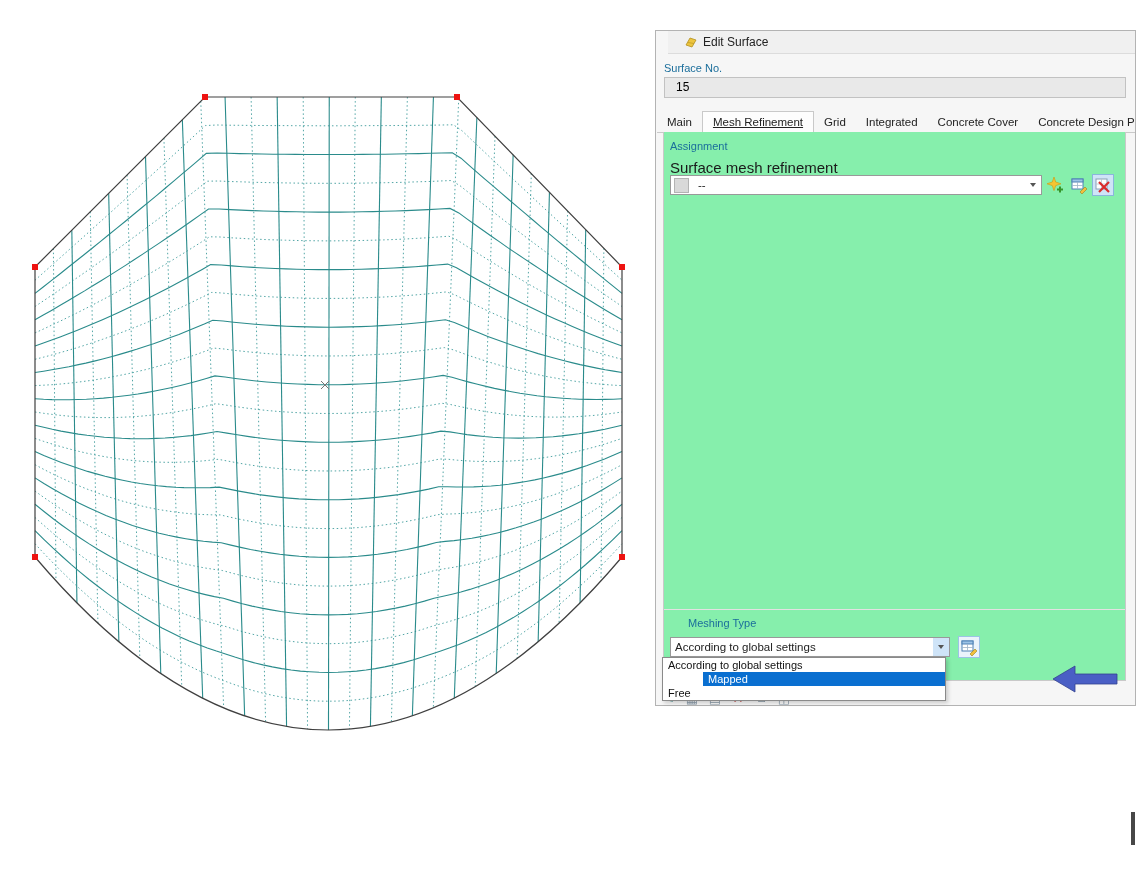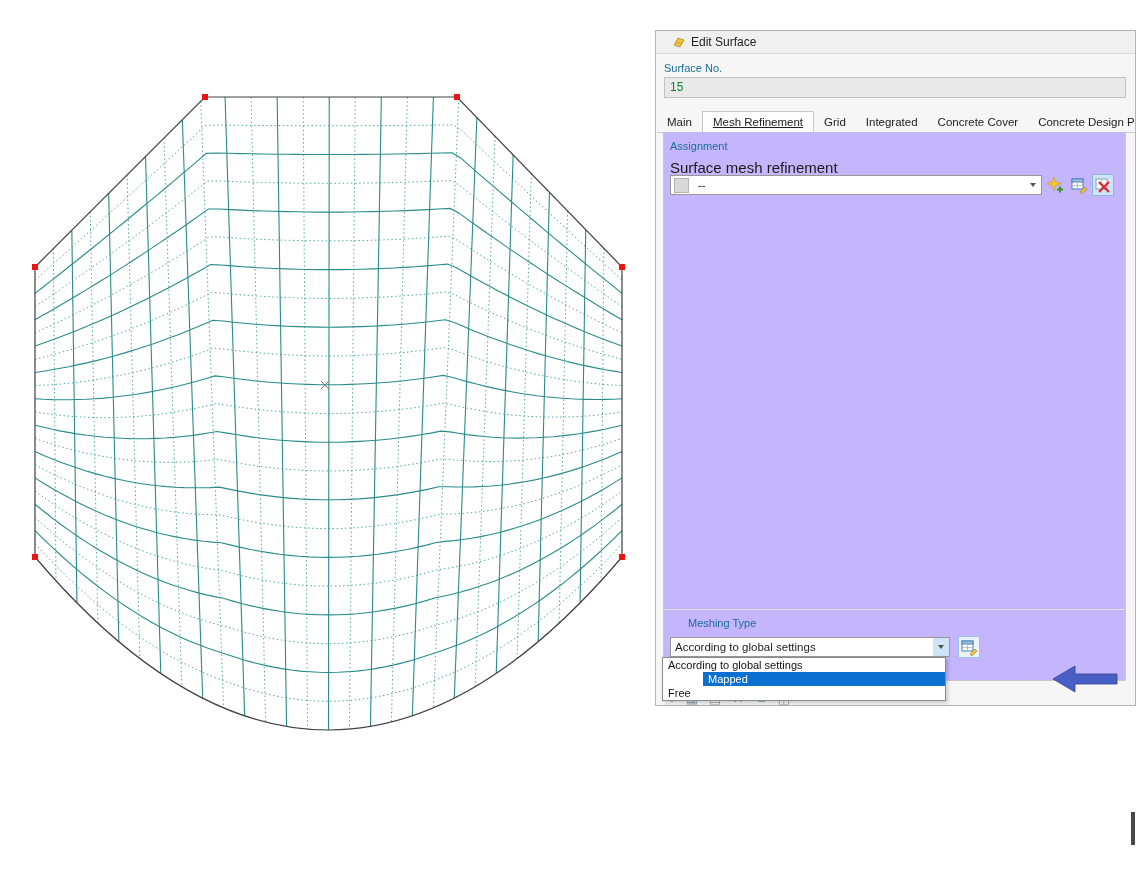--- a/index.html
+++ b/index.html
@@ -5,34 +5,34 @@
   html,body{margin:0;padding:0;background:#ffffff;}
   body{font-family:"Liberation Sans", sans-serif; color:#1a1a1a;}
   #stage{position:relative;width:1136px;height:878px;overflow:hidden;background:#ffffff;}
 
   
   #mesh-svg{position:absolute;left:0;top:0;}
 
   
   .dialog{position:absolute;left:655px;top:30px;width:481px;height:676px;
           background:#f6f6f6;border:1px solid #b3b3b3;box-sizing:border-box;}
-  .titlebar{position:absolute;left:0;top:0;right:0;height:22px;background:#f0f0f0;
+  .titlebar{position:absolute;left:12px;top:0;right:0;height:22px;background:#f0f0f0;
             border-bottom:1px solid #dcdcdc;display:flex;align-items:center;gap:5px;
             padding-left:16px;font-size:12px;color:#222;}
   .section-label{font-size:11px;font-weight:normal;color:#1b6e9b;}
   .surface-label{position:absolute;left:8px;top:31px;}
   .readonly-field{position:absolute;left:8px;right:9px;top:46px;height:19px;
                   background:#e9e9e9;border:1px solid #c2c2c2;font-size:12px;
-                  line-height:19px;padding-left:5px;color:#15803d;}
+                  line-height:19px;padding-left:11px;color:#000000;}
   .tabs{position:absolute;left:1px;right:0;top:79px;height:23px;display:flex;
         white-space:nowrap;overflow:hidden;font-size:11.5px;align-items:flex-end;}
   .tab{padding:4px 10px 4px 10px;border-bottom:1px solid #c9c9c9;color:#222;cursor:default;}
   .tab.active{background:#fdfdfd;border:1px solid #c9c9c9;border-bottom:1px solid #fdfdfd;text-decoration:underline;}
   .content{position:absolute;left:7px;right:9px;top:101px;height:549px;
-           background:#c4b5fd;border:1px solid #c9c9c9;border-top:none;box-sizing:border-box;}
+           background:#86efac;border:1px solid #c9c9c9;border-top:none;box-sizing:border-box;}
   .assignment-header{position:absolute;left:6px;top:8px;}
   .field-label{position:absolute;left:6px;top:27px;font-size:15px;color:#1a1a1a;}
   .combo{position:absolute;height:20px;background:#ffffff;border:1px solid #999999;
          box-sizing:border-box;display:flex;align-items:center;font-size:11.5px;color:#222;}
   .combo .swatch{width:13px;height:13px;background:#d9d9d9;border:1px solid #b3b3b3;
                  margin:0 5px 0 3px;flex:0 0 auto;}
   .combo .combo-text{flex:1 1 auto;overflow:hidden;white-space:nowrap;padding-left:4px;}
   .combo .chev{flex:0 0 16px;height:100%;display:flex;align-items:center;justify-content:center;}
   .combo .chev.open-state{background:#cfe4f8;}
   .chev-glyph{width:0;height:0;border-left:3.5px solid transparent;border-right:3.5px solid transparent;

